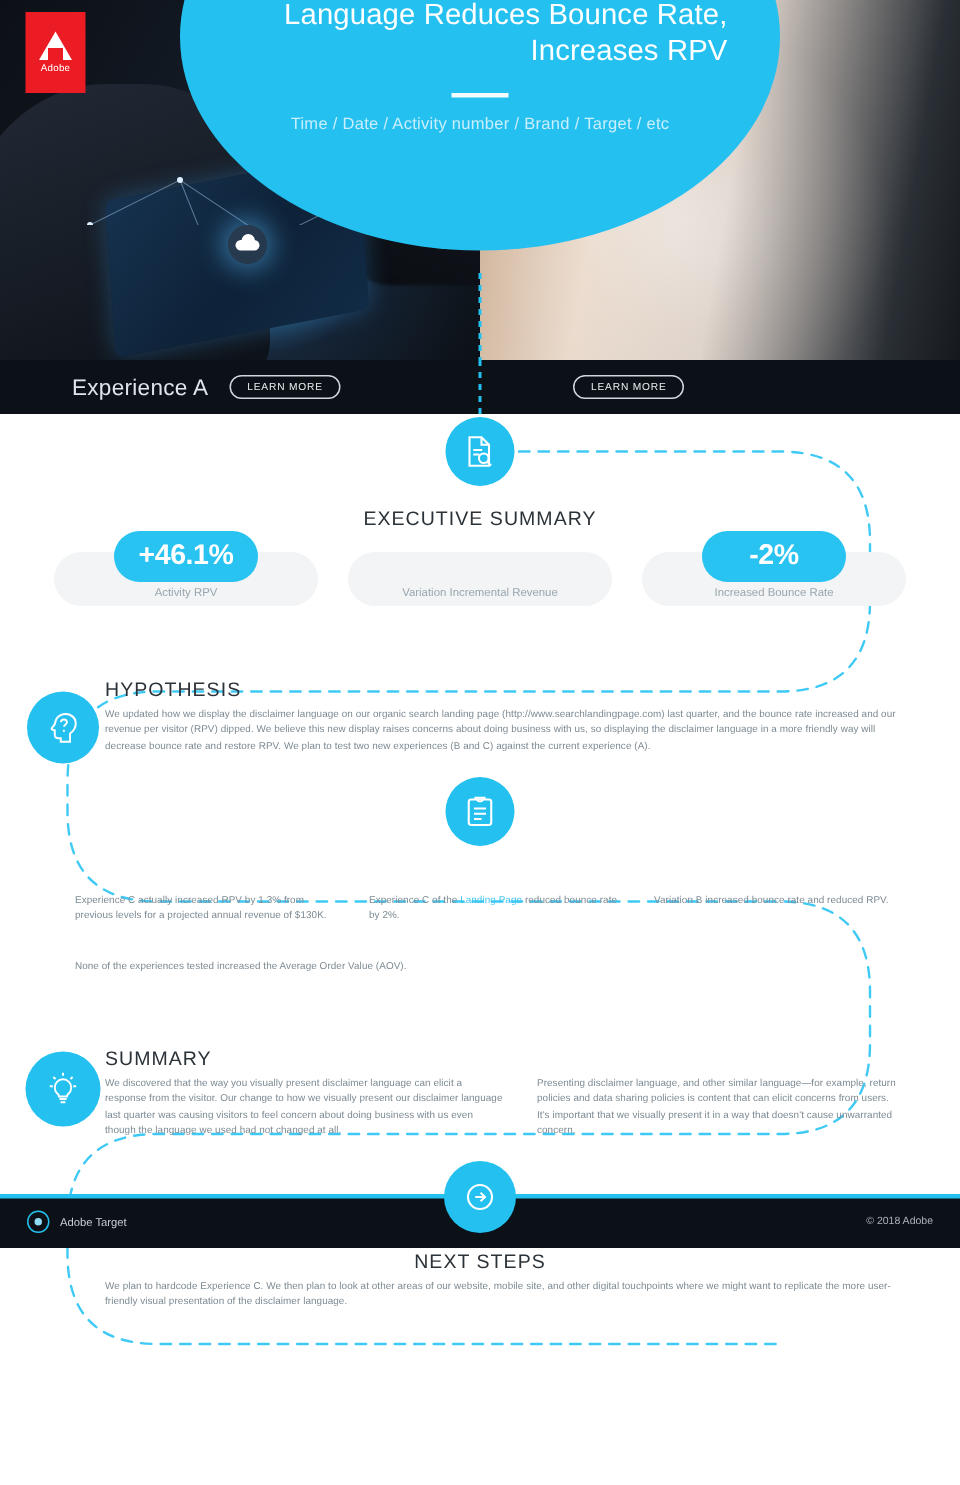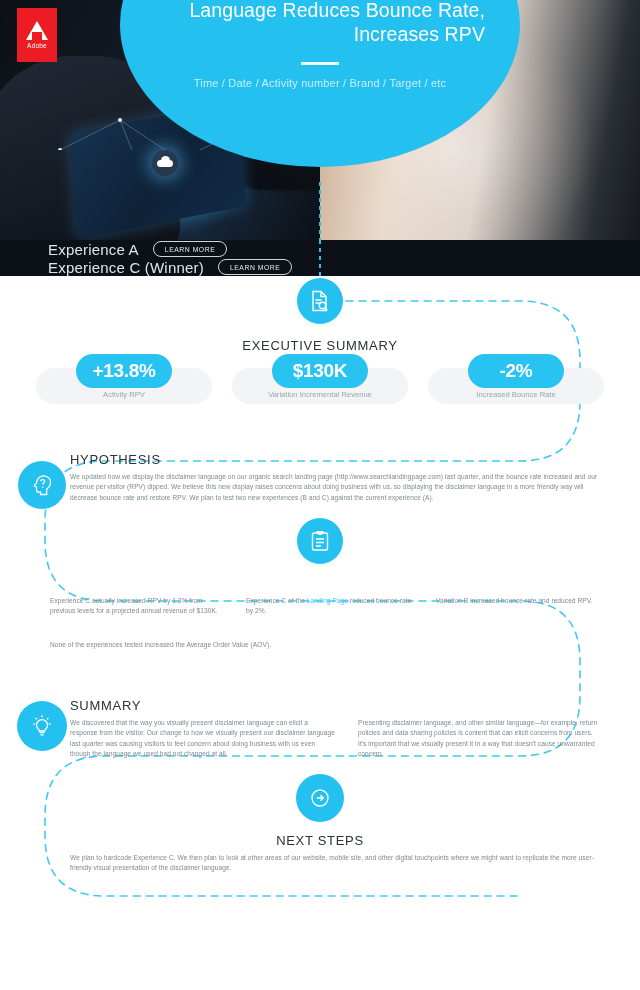--- a/index.html
+++ b/index.html
@@ -47,21 +47,21 @@
   
   .title-bubble { position: absolute; left: 120px; top: -118px; width: 400px; height: 285px;
     background: #23c0f0; border-radius: 50%; z-index: 5;
     display: flex; flex-direction: column; align-items: center; }
   .title-text { margin-top: 92px; width: 330px; text-align: right; color: #fff;
     font-size: 19.5px; line-height: 24px; font-weight: 300; letter-spacing: .1px; }
   .title-rule { width: 38px; height: 3px; background: #fff; margin-top: 16px; opacity: .95; }
   .title-sub { margin-top: 12px; color: #c9eefc; font-size: 11px; font-weight: 300; letter-spacing: .2px; }
 
   
-  .exp-bar { position: relative; width: 640px; height: 36px; background: #0b1117; display: flex; z-index: 4; flex-direction: column; }
+  .exp-bar { position: relative; width: 640px; height: 36px; background: #0b1117; display: flex; z-index: 4; }
   .exp-half { flex: 1; display: flex; align-items: center; position: relative; }
   .exp-half.left { padding-left: 48px; }
   .exp-half.right { padding-left: 48px; }
   .exp-name { color: #dfe5ea; font-size: 15px; font-weight: 300; letter-spacing: .2px; }
   .learn-btn { margin-left: 14px; border: 1px solid #cfd6dc; border-radius: 11px; color: #e8edf1;
     font-size: 6.8px; letter-spacing: .55px; padding: 4px 11px 3.5px; white-space: nowrap; cursor: pointer; }
   .exp-split { position: absolute; left: 319px; top: 0; width: 2px; height: 36px;
     background: repeating-linear-gradient(#23c0f0 0 4px, transparent 4px 8px); z-index: 6; }
   .exp-split-up { position: absolute; left: 319px; top: 182px; width: 2px; height: 58px;
     background: repeating-linear-gradient(#23c0f0 0 4px, transparent 4px 8px); z-index: 6; }
@@ -153,21 +153,20 @@
     </div>
     <div class="exp-split-up"></div>
   </div>
 
   <div class="exp-bar">
     <div class="exp-half left">
       <span class="exp-name">Experience A</span>
       <span class="learn-btn">LEARN MORE</span>
     </div>
     <div class="exp-half right">
-      <span class="exp-name">Experience C (Winner)</span>
       <span class="learn-btn">LEARN MORE</span>
     </div>
     <div class="exp-split"></div>
   </div>
 
   <div class="body-wrap">
 
     <svg class="path-svg" viewBox="0 0 640 678" preserveAspectRatio="none">
       <g fill="none" stroke="#3fc9f5" stroke-width="1.6" stroke-dasharray="7 6" stroke-linecap="round">
         <path d="M320 25 L520 25 Q580 25 580 85 L580 125 Q580 185 520 185 L105 185 Q45 185 45 245 L45 265 Q45 325 105 325 L520 325 Q580 325 580 385 L580 420 Q580 480 520 480 L105 480 Q45 480 45 540 L45 560 Q45 620 105 620 L520 620"></path>
@@ -181,26 +180,25 @@
         <path d="M7.5 11h6M7.5 14h4"></path>
         <circle cx="14.5" cy="16.5" r="3.2"></circle>
           <path d="M17 19l2.4 2.4"></path>
       </svg>
     </div>
     <div class="sec-head center" style="top:62px;">EXECUTIVE SUMMARY</div>
 
     <div class="stats">
       <div class="stat">
         <div class="stat-track"></div>
-        <div class="stat-pill">+13.8%</div>
+        <div class="stat-pill">+46.1%</div>
         <div class="stat-label">Activity RPV</div>
       </div>
       <div class="stat">
         <div class="stat-track"></div>
-        <div class="stat-pill">$130K</div>
         <div class="stat-label">Variation Incremental Revenue</div>
       </div>
       <div class="stat">
         <div class="stat-track"></div>
         <div class="stat-pill">-2%</div>
         <div class="stat-label">Increased Bounce Rate</div>
       </div>
     </div>
 
     <div class="node-icon" style="left:18px; top:185px; width:48px; height:48px;">
@@ -260,14 +258,22 @@
         <path d="M8.8 12h6.4M12.4 9.2l2.9 2.8-2.9 2.8" fill="none"></path>
       </svg>
     </div>
     <div class="sec-head center" style="top:557px;">NEXT STEPS</div>
     <div class="block" style="left:70px; top:577px; width:528px;">
       <p class="p">We plan to hardcode Experience C. We then plan to look at other areas of our website, mobile site, and other digital touchpoints where we might want to replicate the more user-friendly visual presentation of the disclaimer language.</p>
     </div>
 
   </div>
 
+  <div class="footer">
+    <div class="foot-rule"></div>
+    <div class="foot-mark">
+        <span></span>
+      </div>
+    <div class="foot-name">Adobe Target</div>
+    <div class="foot-copy">© 2018 Adobe</div>
+  </div>
 
 </div>
 
 </body></html>

